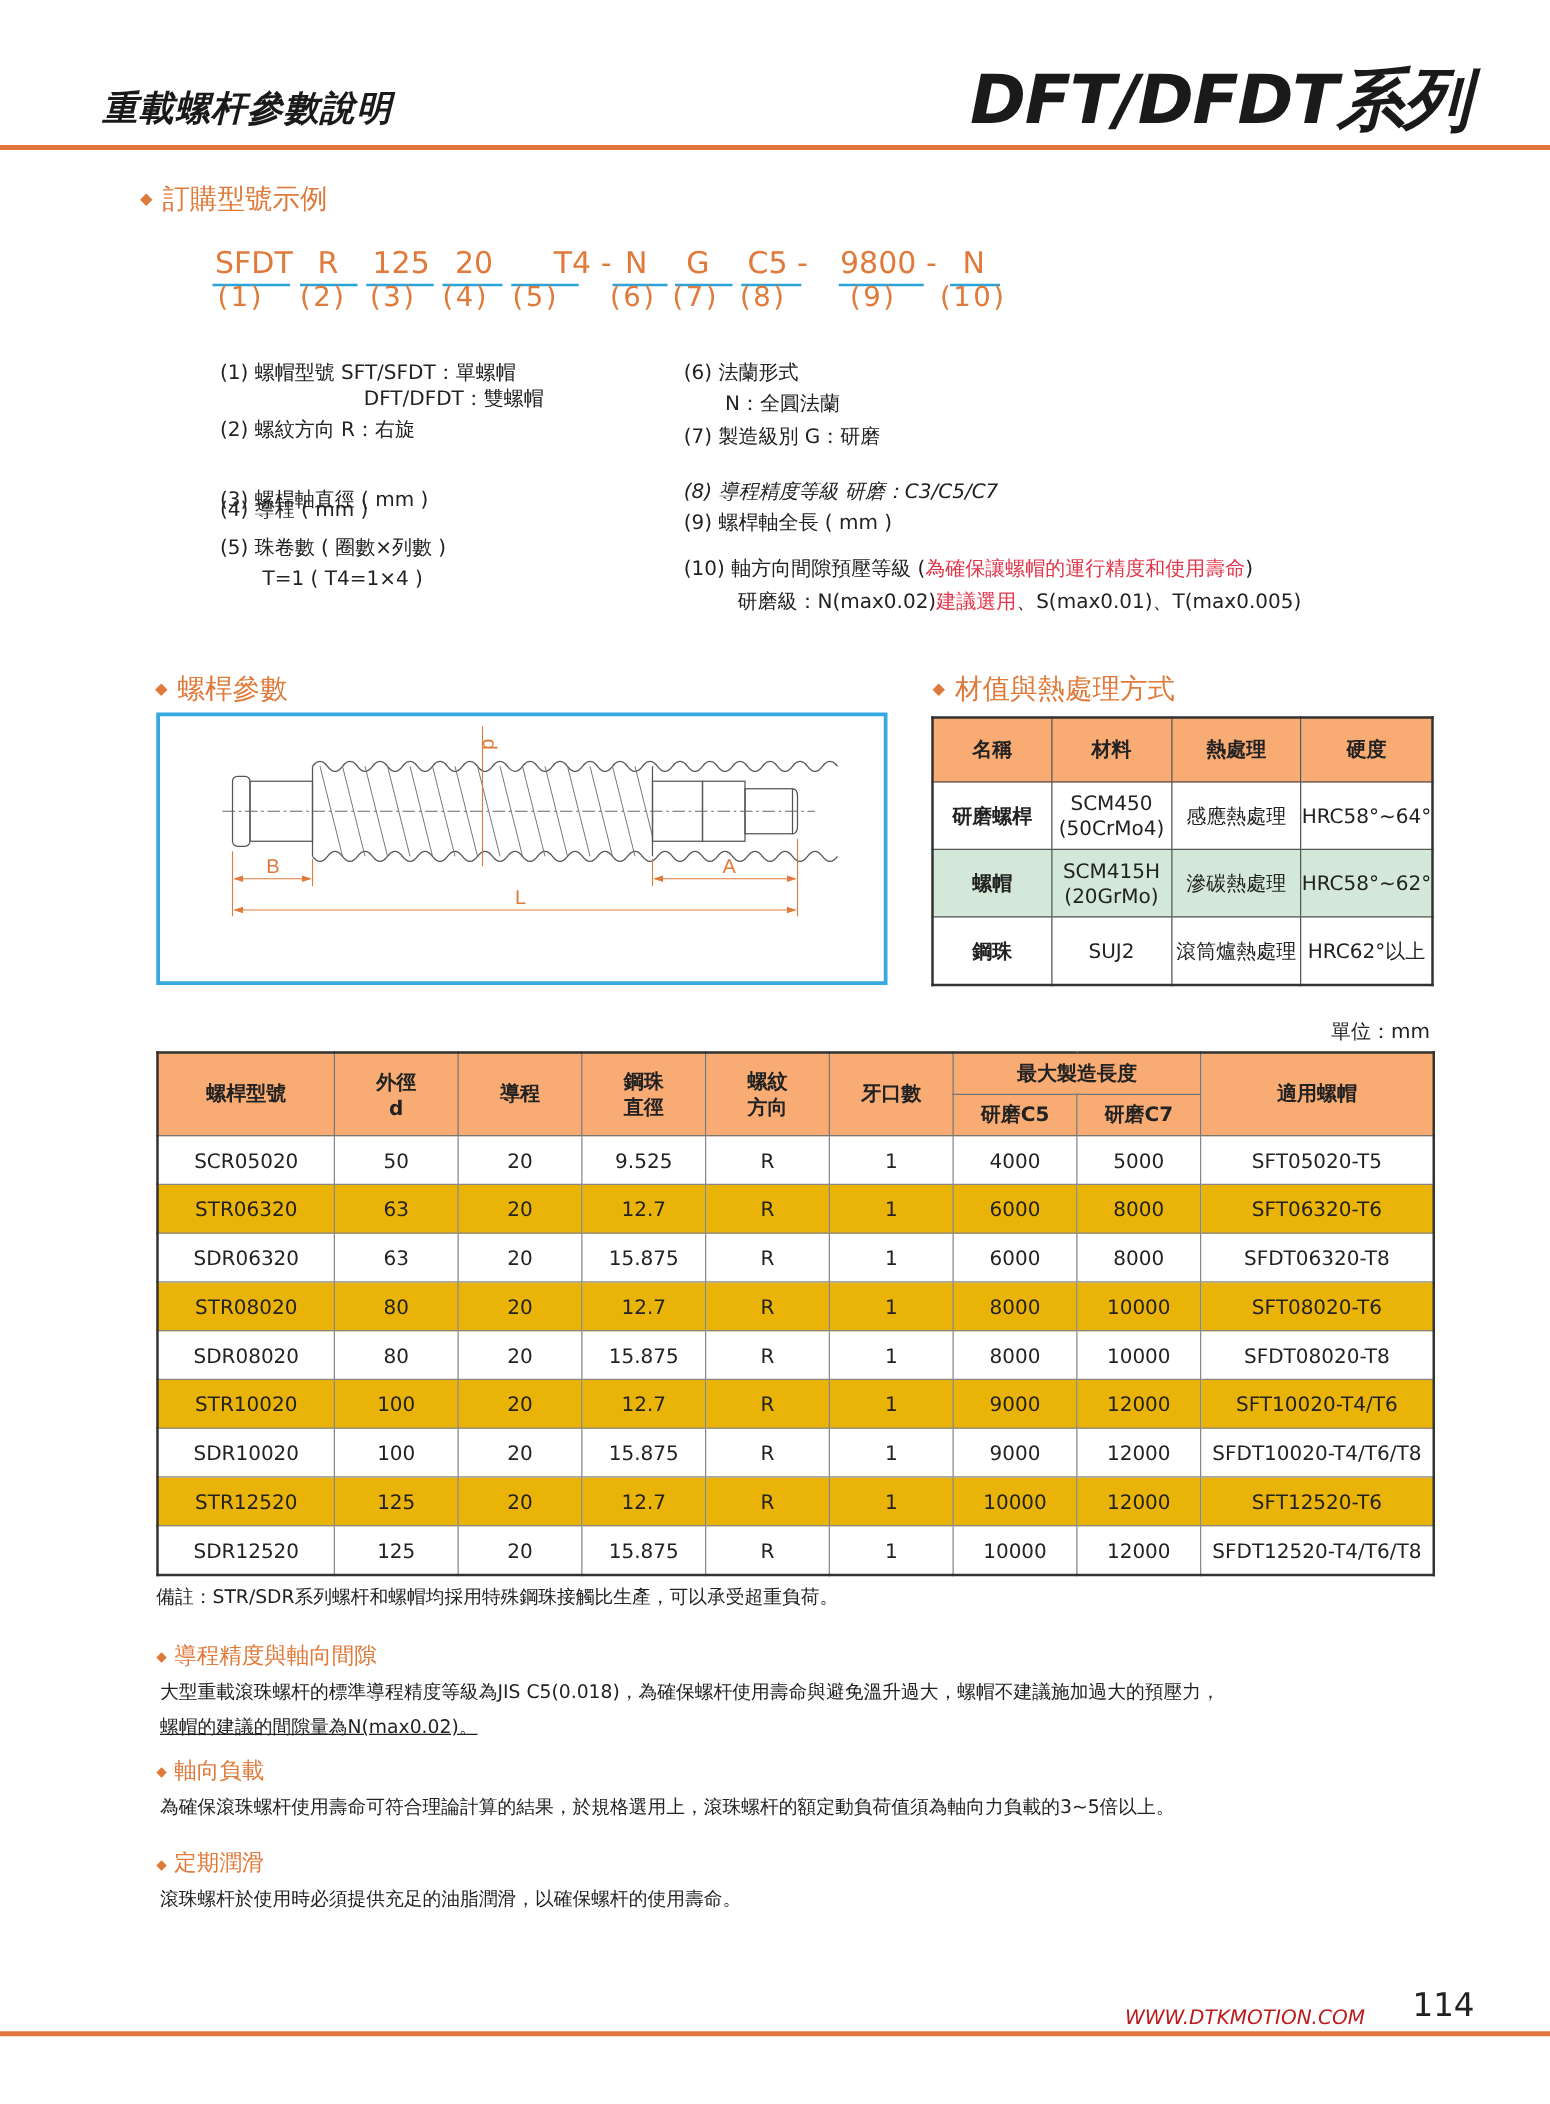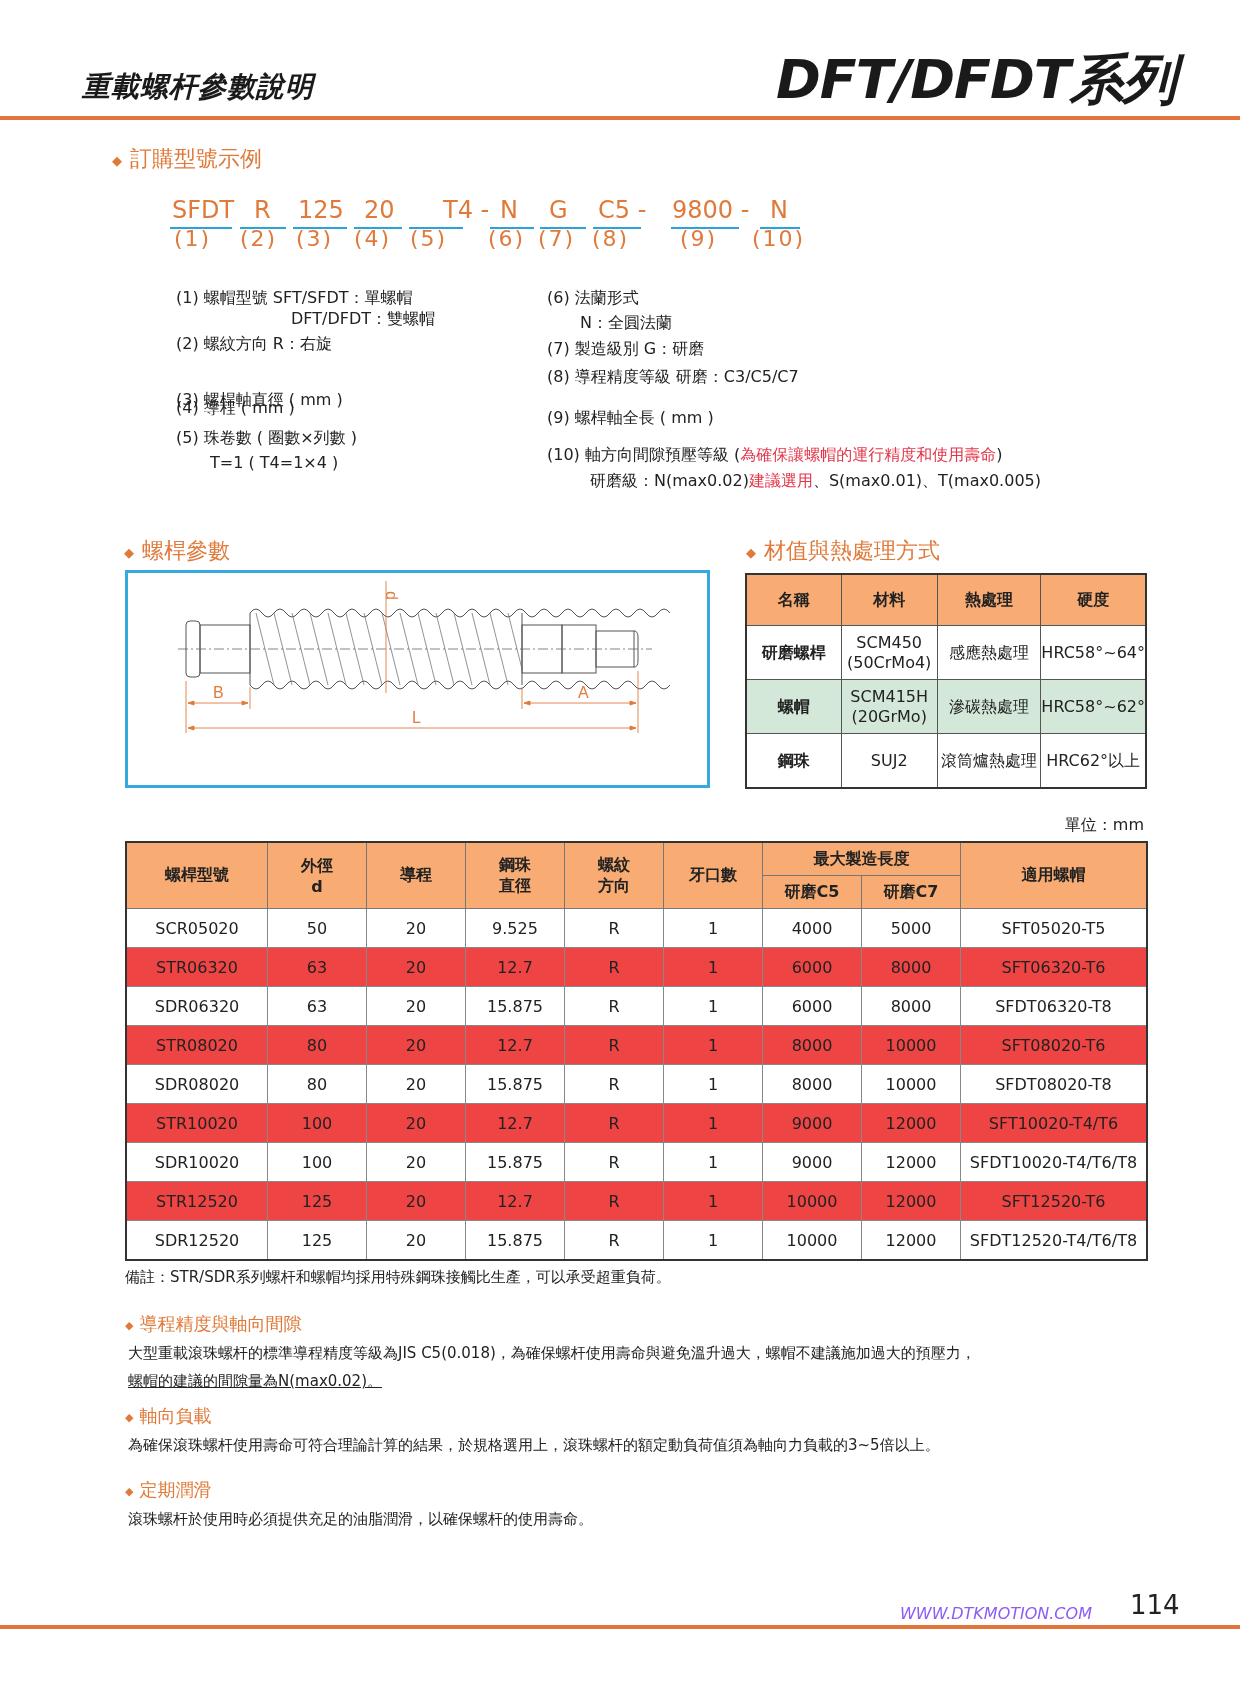--- a/index.html
+++ b/index.html
@@ -35,29 +35,29 @@
   .mat th { background:#f8ac73; font-weight:bold; height:50px; }
   .mat td { height:53px; line-height:20px; }
   .mat tr.g td { background:#d3e8d8; }
   .mat td.b { font-weight:bold; }
 
   
   .unit { right:96px; top:815px; font-size:16px; }
   .main { position:absolute; left:125px; top:841px; width:1023px; border:2px solid #333; }
   .main th { background:#f8ac73; font-weight:bold; font-size:16px; border:1px solid #777; padding:0; }
   .main td { border:1px solid #888; text-align:center; font-size:16px; height:38px; padding:0; }
-  .main tr.g td { background:#ef4444;text-align:center; }
+  .main tr.g td { background:#eab308;text-align:center; }
   .main tr.hd1 th { height:32px; }
   .main tr.hd2 th { height:32px; }
 
   .note { left:125px; top:1268px; font-size:15px; }
   .para { font-size:15px; color:#222; white-space:nowrap; }
 
   
-  .ftr-url { left:900px; top:1604px; font-size:16px; font-style:italic; color:#8b5cf6; }
+  .ftr-url { left:900px; top:1604px; font-size:16px; font-style:italic; color:#b91c1c; }
   .ftr-page { left:1130px; top:1590px; font-size:26px; color:#222; }
   .ftr-rule { left:0; top:1625px; width:1240px; height:4px; background:#e2743c; }
 </style>
 </head>
 <body>
 
 <div class="abs hdr-left">重載螺杆參數說明</div>
 <div class="abs hdr-right">DFT/DFDT系列</div>
 <div class="abs hdr-rule"></div>
 
@@ -111,21 +111,21 @@
 <div class="abs exp" style="left:291px; top:309px;">DFT/DFDT：雙螺帽</div>
 <div class="abs exp" style="left:176px; top:334px;">(2) 螺紋方向  R：右旋</div>
 <div class="abs exp" style="left:176px; top:366px;margin-top:24px;">(3) 螺桿軸直徑 ( mm )</div>
 <div class="abs exp" style="left:176px; top:398px;">(4) 導程 ( mm )</div>
 <div class="abs exp" style="left:176px; top:428px;">(5) 珠卷數 ( 圈數×列數 )</div>
 <div class="abs exp" style="left:210px; top:453px;">T=1   ( T4=1×4 )</div>
 
 <div class="abs exp" style="left:547px; top:288px;">(6) 法蘭形式</div>
 <div class="abs exp" style="left:580px; top:313px;">N：全圓法蘭</div>
 <div class="abs exp" style="left:547px; top:339px;">(7) 製造級別  G：研磨</div>
-<div class="abs exp" style="left:547px; top:367px;">(8) 導程精度等級 研磨：C3/C5/C7</div>
+<div class="abs exp" style="left:547px; top:383px;font-style:italic;">(8) 導程精度等級 研磨：C3/C5/C7</div>
 <div class="abs exp" style="left:547px; top:408px;">(9) 螺桿軸全長 ( mm )</div>
 <div class="abs exp" style="left:547px; top:445px;">
   <span>(10) 軸方向間隙預壓等級 (</span><span class="red">為確保讓螺帽的運行精度和使用壽命</span><span>)</span>
 </div>
 <div class="abs exp" style="left:590px; top:471px;">
   <span>研磨級：N(max0.02)</span><span class="red">建議選用</span><span>、S(max0.01)、T(max0.005)</span>
 </div>
 
 <div class="abs sec" style="left:124px; top:536px;">
   <span class="dot">◆</span><span>螺桿參數</span>

